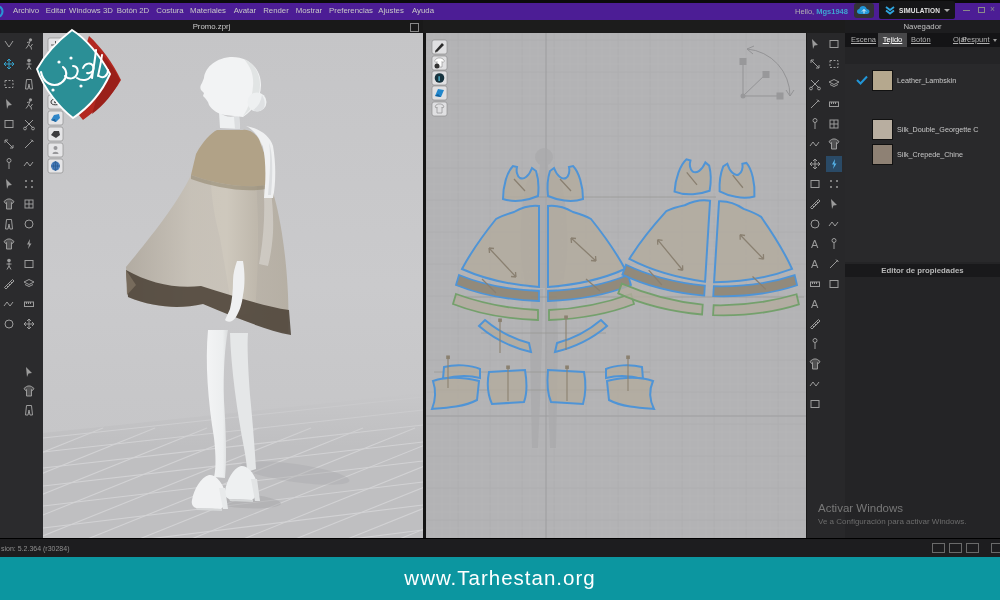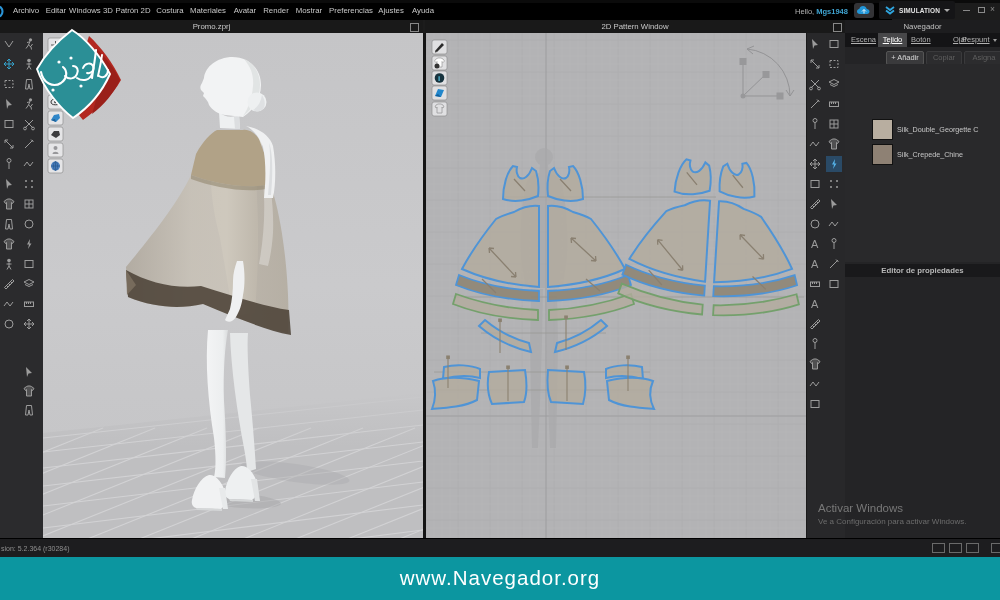--- a/index.html
+++ b/index.html
@@ -1,17 +1,17 @@
 <!DOCTYPE html>
 <html><head><meta charset="utf-8">
 <style>
 html,body{margin:0;padding:0;width:1000px;height:600px;overflow:hidden;background:#1c1c1c;font-family:"Liberation Sans",sans-serif;}
 #app{position:relative;width:1000px;height:600px;}
 .abs{position:absolute;}
-#topbar{left:0;top:0;width:892px;height:20px;background:#000000;}
+#topbar{left:0;top:0;width:1000px;height:20px;background:#4c1d95;}
 #topstrip{left:0;top:0;width:1000px;height:3px;background:#0b0b0b;}
 .mi{position:absolute;top:6px;font-size:7.8px;color:#c8c8c8;transform:translateX(-50%);white-space:nowrap;}
 #hello{position:absolute;top:6.5px;left:795px;font-size:7.5px;color:#b2b2b2;}
 #hello b{color:#3fa3d0;font-weight:bold;}
 #cloudbtn{position:absolute;left:854px;top:3px;width:20px;height:15px;background:#333336;border-radius:3px;}
 #simbox{position:absolute;left:879px;top:1px;width:76px;height:18px;background:#151517;border-radius:2px;}
 #simbox span{position:absolute;left:20px;top:6px;font-size:6.5px;font-weight:bold;color:#e2e2e2;letter-spacing:0.1px;}
 
 .winbtn{position:absolute;top:4px;font-size:9px;color:#8a8a8a;}
 #tbarL{left:0;top:20px;width:423px;height:13px;background:#191919;border-bottom:6px solid #fca5a5;}
@@ -50,21 +50,21 @@
 <body>
 <div id="app">
 <div class="abs" id="topbar">
 <div class="abs" id="topstrip"></div>
 <svg style="position:absolute;left:-10px;top:4px" width="16" height="15" viewBox="0 0 16 15">
         <circle cx="7" cy="7.5" r="5.5" fill="none" stroke="#2a93d5" stroke-width="2.1"></circle>
       </svg>
 <span class="mi" style="left:26px">Archivo</span>
       <span class="mi" style="left:56px">Editar</span>
       <span class="mi" style="left:91px">Windows 3D</span>
-      <span class="mi" style="left:133px">Patrón 2D</span>
+      <span class="mi" style="left:133px">Botón 2D</span>
       <span class="mi" style="left:170px">Costura</span>
       <span class="mi" style="left:208px">Materiales</span>
       <span class="mi" style="left:245px">Avatar</span>
       <span class="mi" style="left:276px">Render</span>
       <span class="mi" style="left:309px">Mostrar</span>
       <span class="mi" style="left:351px">Preferencias</span>
       <span class="mi" style="left:391px">Ajustes</span>
       <span class="mi" style="left:423px">Ayuda</span>
 <span id="hello">Hello, <b>Mgs1948</b></span>
 <div id="cloudbtn"><svg width="20" height="15" viewBox="0 0 20 15">
@@ -79,24 +79,20 @@
         <div style="position:absolute;right:5px;top:8px;width:0;height:0;border-left:3px solid transparent;border-right:3px solid transparent;border-top:3.5px solid #aaa"></div>
       </div>
 
 <div style="position:absolute;left:963px;top:10px;width:7px;height:1px;background:#8a8a8a"></div>
 <div style="position:absolute;left:978px;top:7px;width:5px;height:4px;border:1px solid #8a8a8a"></div>
 <span class="winbtn" style="left:990px;top:4px;font-size:8.5px">×</span>
 </div>
 <div class="abs" id="tbarL">
       <span class="tbtxt">Promo.zprj</span>
       <div class="maxi" style="left:410px"></div>
-    </div>
-<div class="abs" id="tbarR">
-      <span class="tbtxt">2D Pattern Window</span>
-      <div class="maxi" style="left:408px"></div>
     </div>
 <div class="abs" id="lefttb"><svg width="43" height="505">
         <g transform="translate(2,4)" stroke="#9c9c9c" fill="none" stroke-width="1">
           <path d="M3,4 L7,10 L11,4"></path>
         </g>
         <g transform="translate(22,4)" stroke="#9c9c9c" fill="none" stroke-width="1">
           <circle cx="8.5" cy="2.8" r="1.6" fill="#9c9c9c" stroke="none"></circle>
           <path d="M8,4.5 L6.5,8 L4,11.5 M6.5,8 L9,10 L9.5,12.5 M5,5.5 L8,4.8 M10.5,7 L8.8,9.5"></path>
         </g>
         <g transform="translate(2,24)" stroke="#35a2cc" fill="none" stroke-width="1">
@@ -668,26 +664,28 @@
         <span>Navegador</span>
       </div>
 <div id="tabs">
 <span class="tab" style="left:6px">Escena</span>
 <span class="tab act" style="left:33px;width:29px;text-align:center;padding:0 0">Tejido</span>
 <span class="tab" style="left:66px">Botón</span>
 <span class="tab" style="left:108px">Ojal</span>
 <span class="tab" style="left:117px">Pespunt</span>
         <span style="position:absolute;left:148px;top:6px;width:0;height:0;border-left:2.5px solid transparent;border-right:2.5px solid transparent;border-top:3px solid #999"></span>
 </div>
-<div id="btnrow">
-<div class="sbtn" style="left:41px;width:36px">+ Añadir</div>
-<div class="sbtn dim" style="left:81px;width:34px">Copiar</div>
-<div class="sbtn dim" style="left:119px;width:38px">Asigna</div>
-</div>
 <div id="fablist">
+        <div class="fitem" style="top:5.0px">
+          <svg width="12" height="10" style="position:absolute;left:11px;top:6px" viewBox="0 0 12 10">
+            <path d="M1,5 L4.5,8.5 L11,1.5" stroke="#2196d8" stroke-width="2" fill="none"></path>
+          </svg>
+<div class="sw" style="background:#b5a88e"></div>
+          <span class="fname">Leather_Lambskin</span>
+        </div>
         <div class="fitem" style="top:78.80000000000001px">
 <div class="sw" style="background:#8e8174"></div>
           <span class="fname">Silk_Crepede_Chine</span>
         </div>
         <div class="fitem" style="top:54.2px">
 <div class="sw" style="background:#b8aea0"></div>
           <span class="fname">Silk_Double_Georgette C</span>
         </div>
       </div>
 <div id="propbar">
@@ -697,21 +695,21 @@
 <div class="abs" id="actwin">Activar Windows</div>
 <div class="abs" id="actwin2">Ve a Configuración para activar Windows.</div>
 <div class="abs" id="statusbar">
 <span class="vtxt">sion: 5.2.364 (r30284)</span>
 <div class="sic" style="left:932px"></div>
 <div class="sic" style="left:949px"></div>
 <div class="sic" style="left:966px"></div>
 <div class="sic" style="left:991px;width:8px"></div>
 </div>
 <div class="abs" id="footer">
-      <span>www.Navegador.org</span>
+      <span>www.Tarhestan.org</span>
     </div>
 <div class="abs" id="logo">
 <svg width="92" height="100" viewBox="0 0 92 100">
 <path d="M56,10 C68,21 80,37 88,54 C79,70 64,84 50,94 C45,88 39,81 34,73 C42,53 49,31 56,10 Z" fill="#b32820"></path>
 <path d="M63,22 C73,32 82,43 87,54 C81,67 71,79 59,88 C63,76 66,62 66,50 C65,39 64,31 63,22 Z" fill="#9a201a"></path>
 <path d="M39,4 C52,12 67,29 77,48 C69,66 55,82 40,92 C27,82 11,63 4,43 C13,27 26,14 39,4 Z" fill="#2b8f96" stroke="#ffffff" stroke-width="1.9"></path>
 <g stroke="#ffffff" fill="none" stroke-linecap="round">
 <path d="M8,46 C10,57 20,62 28,57 C34,53 35,45 30,41" stroke-width="2.1"></path>
 <path d="M32,50 C36,54 42,53 44,48 C46,44 44,40 40,40" stroke-width="2"></path>
 <path d="M44,52 C50,56 57,54 59,48" stroke-width="2"></path>

